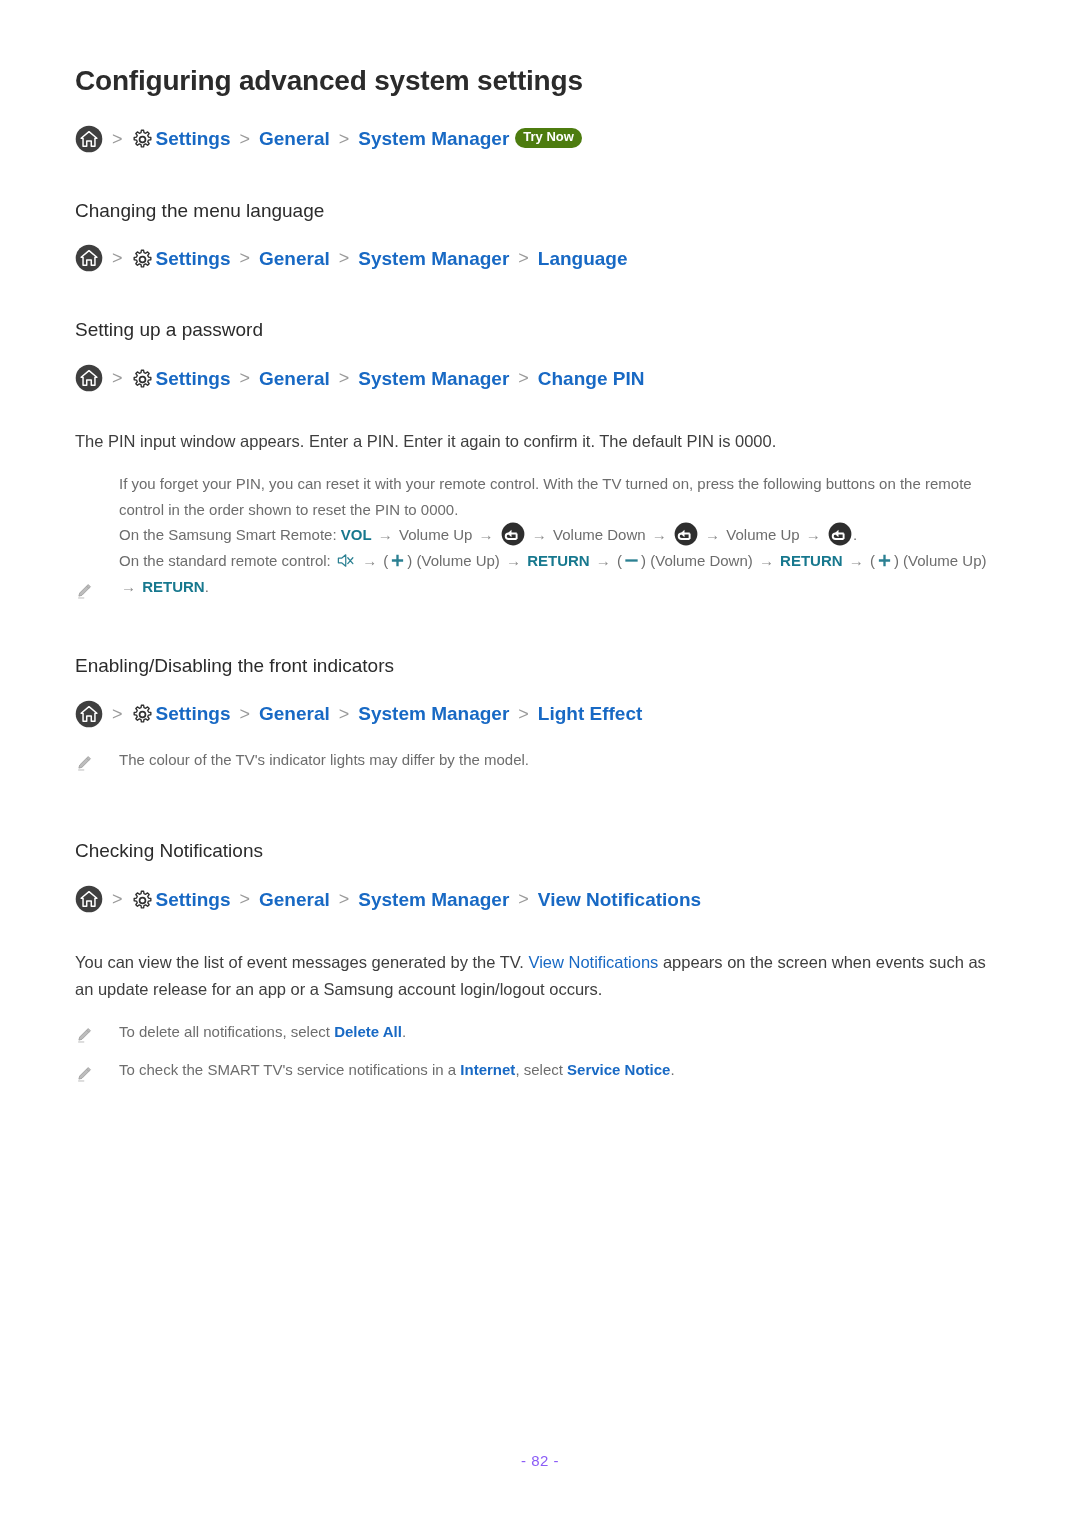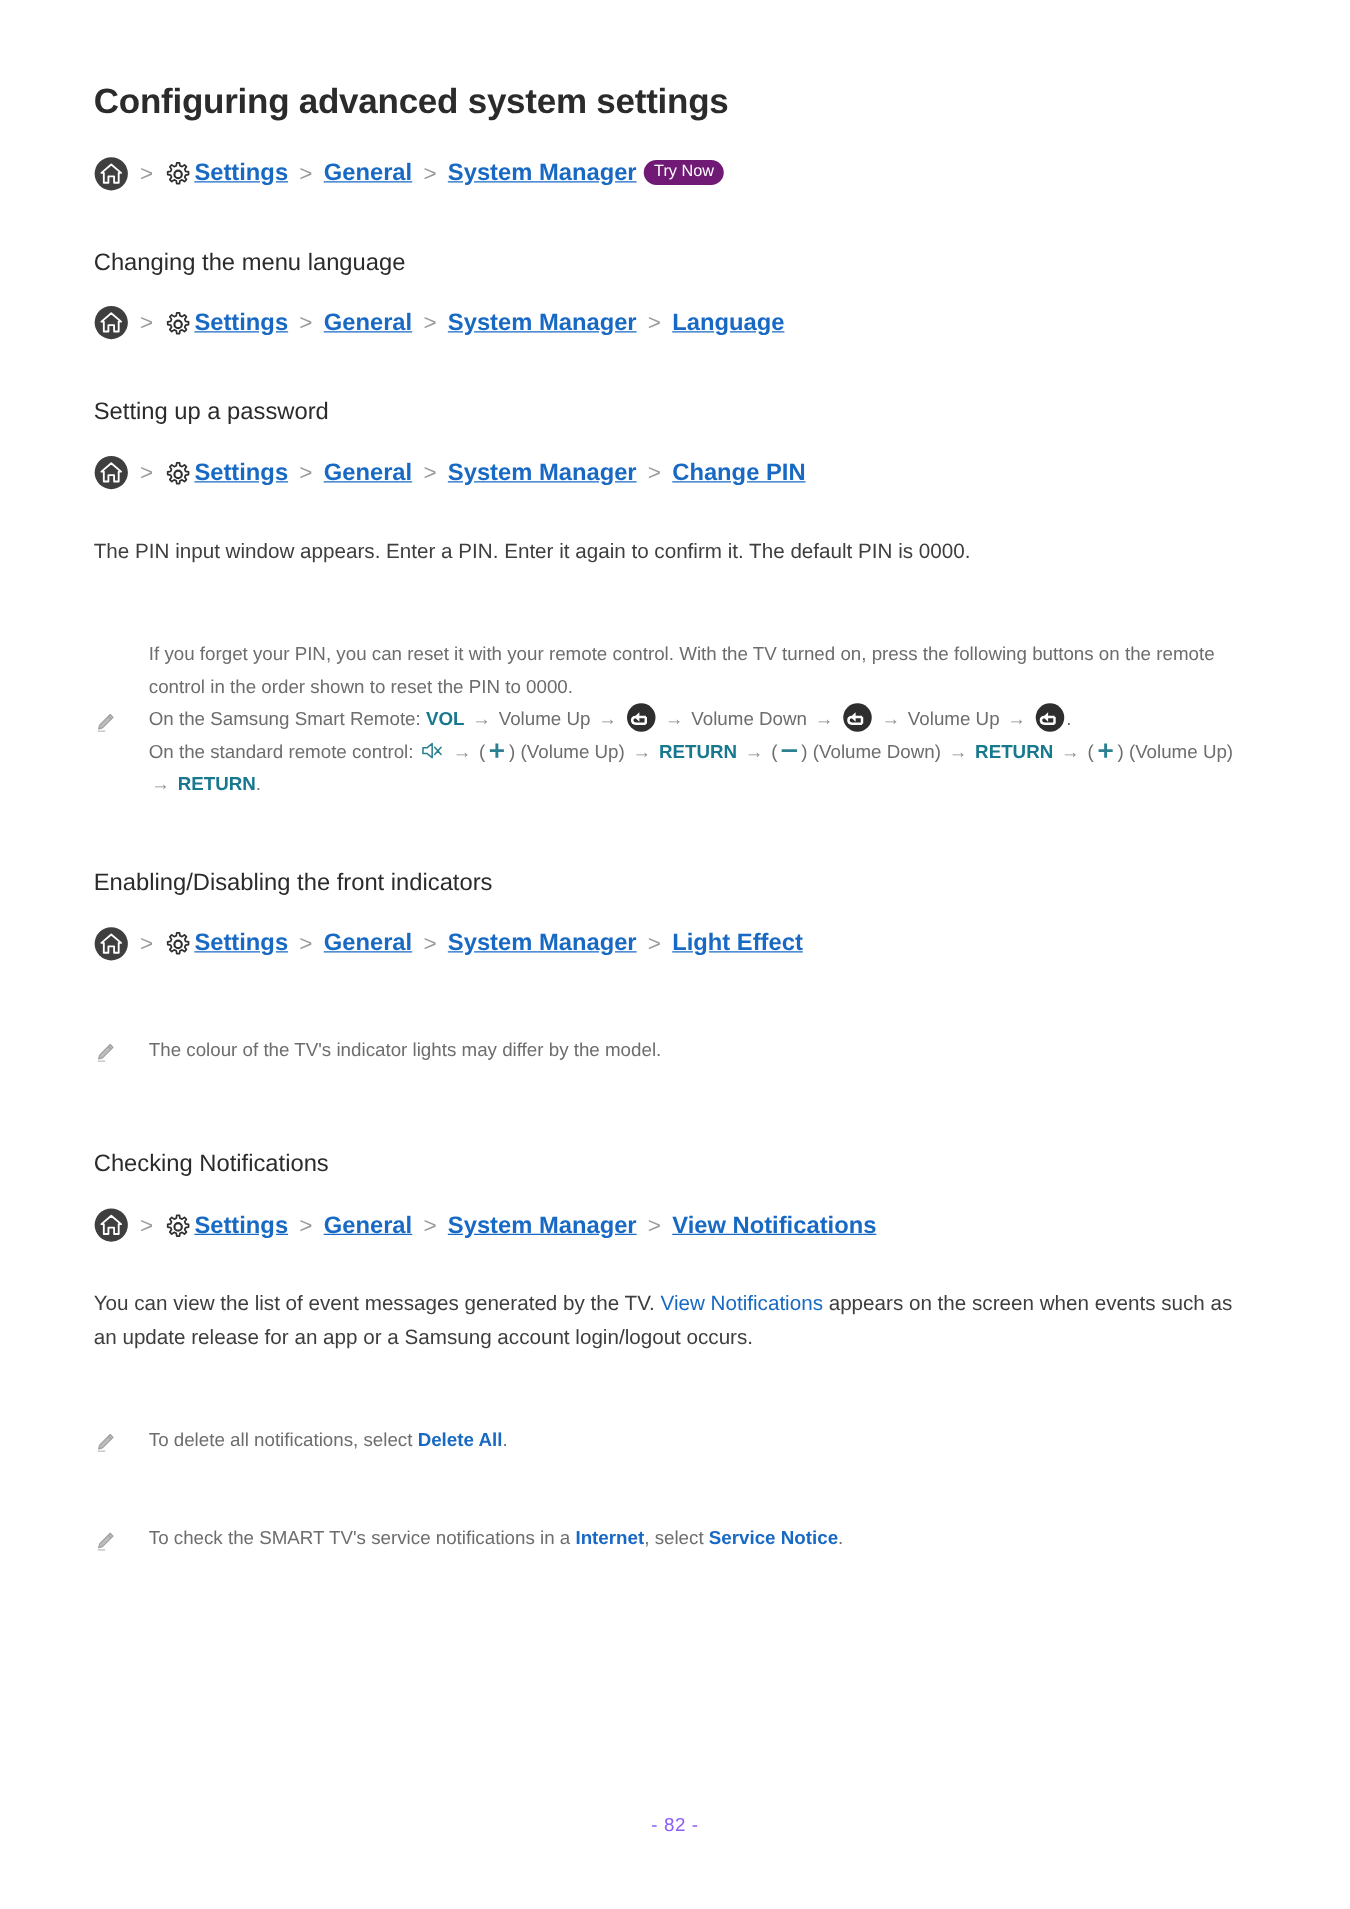--- a/index.html
+++ b/index.html
@@ -71,28 +71,27 @@
     color: #9a9a9a;
     font-size: 18px;
     margin: 0 9px;
     font-weight: normal;
     line-height: 1;
   }
   .bc-link {
     color: #1869c4;
     font-weight: bold;
     white-space: nowrap;
-    text-decoration: underline;
   }
   .try-now {
     display: inline-block;
-    background: #701a75;
+    background: #4d7c0f;
     color: #ffffff;
     font-size: 13px;
-    font-weight: normal;
+    font-weight: bold;
     border-radius: 11px;
     padding: 2px 8px 3px 8px;
     margin-left: 6px;
     line-height: 1.15;
     white-space: nowrap;
     position: relative;
     top: -1px;
   }
 
   
@@ -102,25 +101,24 @@
     color: #3e3e3e;
     margin: 0;
   }
   .para .lnk {
     color: #1869c4;
   }
 
   
   .note {
     display: flex;
-    align-items: center;
+    align-items: flex-end;
     font-size: 15px;
     line-height: 1.72;
     color: #6d6d6d;
-    margin-top: 40px;
   }
   .note-icon {
     flex: 0 0 auto;
     width: 18px;
     height: 18px;
     margin-top: 4px;
     margin-right: 26px;
   }
   .note-body {
     flex: 1 1 auto;

